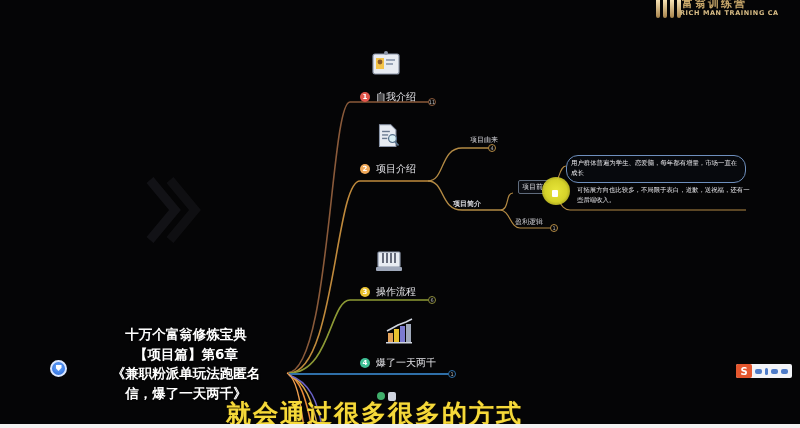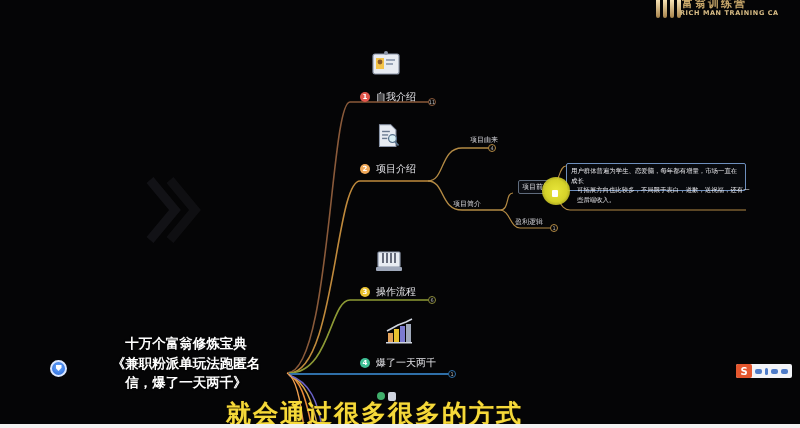--- a/index.html
+++ b/index.html
@@ -21,30 +21,30 @@
   .chevron { left:145px; top:175px; width:60px; height:70px; opacity:0.9; }
 
   svg.lines { position:absolute; left:0; top:0; }
 
   
   .node { display:flex; align-items:center; gap:6px; font-size:10px; color:#e4e4e8; white-space:nowrap; }
   .num { width:10px; height:10px; border-radius:50%; font-size:7px; color:#fff; display:flex; align-items:center; justify-content:center; font-weight:bold; }
   .badge { width:8px; height:8px; border-radius:50%; border:1.3px solid; background:#050506; font-size:5px; display:flex; align-items:center; justify-content:center; color:#bbb; box-sizing:border-box; }
   .sub { font-size:7px; color:#d9d9de; white-space:nowrap; }
   .boxed { border:1px solid #5f6b7c; border-radius:2px; padding:1px 3px; font-size:7px; background:#0b0d12; }
-  .note-box { left:566px; top:163px; width:180px; border:1.3px solid #6e8fbd; border-radius:2px; padding:3px 4px; font-size:6.4px; line-height:1.55; color:#e6e6ea; box-sizing:border-box; background:#07090d; }
+  .note-box { left:566px; top:155px; width:180px; border:1.3px solid #6e8fbd; border-radius:12px; padding:3px 4px; font-size:6.4px; line-height:1.55; color:#e6e6ea; box-sizing:border-box; background:#07090d; }
   .note-plain { left:570px; top:186px; width:176px; font-size:6.4px; line-height:1.55; color:#e6e6ea;margin-left:7px; }
   .cursor-hl { left:542px; top:177px; width:28px; height:28px; border-radius:50%; background:radial-gradient(circle,#e8e63a 0%,#d5d229 55%,rgba(210,205,40,0.85) 70%); }
   .cursor-dot { left:552px; top:190px; width:6px; height:7px; background:#fff; border-radius:1px; }
 
   
   .icon-box { width:30px; height:26px; }
 
   
-  .title-caption { left:84px; top:334px; width:204px; text-align:center; color:#fff; font-weight:bold; font-size:13.5px; line-height:19.5px; text-shadow:0 0 2px #000; }
+  .title-caption { left:84px; top:325px; width:204px; text-align:center; color:#fff; font-weight:bold; font-size:13.5px; line-height:19.5px; text-shadow:0 0 2px #000; }
   .shield { left:50px; top:360px; width:17px; height:17px; border-radius:50%; background:radial-gradient(circle at 50% 40%,#6aa9ff,#2866d7); border:2px solid #dce8ff; box-sizing:border-box; }
   .shield::after { content:""; position:absolute; left:3.5px; top:3px; width:6px; height:6px; background:#fff; clip-path:polygon(0 0,100% 0,100% 45%,50% 100%,0 45%); }
 
   .subtitle { left:226px; top:397px; font-size:25px; font-weight:bold; color:#f5d93a; letter-spacing:2px; white-space:nowrap; text-shadow:0 0 1px #6a5300; font-family:"DejaVu Sans", sans-serif; }
   .bottom-bar { left:0; top:424px; width:800px; height:4px; background:#f2f2f2; }
 
   
   .ime { left:736px; top:364px; height:14px; display:flex; align-items:center; gap:3px; background:#f3f4f8; padding:0 4px 0 0; border-radius:2px; }
   .ime-s { width:16px; height:14px; background:#e4572e; color:#fff; font-size:10px; font-weight:bold; display:flex; align-items:center; justify-content:center; border-radius:2px; }
   .ime-i { width:7px; height:5px; background:#4f7cc9; border-radius:2px; }
@@ -112,21 +112,21 @@
   <line x1="22" y1="21.5" x2="26" y2="26" stroke="#56708a" stroke-width="2"></line>
 </svg>
 <div class="abs node" style="left:360px;top:162px;">
   <span class="num" style="background:#f0a95a">2</span>
   <span>项目介绍</span>
 </div>
 
 <div class="abs sub" style="left:452px;top:135px;margin-left:18px;">项目由来</div>
 <div class="abs badge" style="left:488px;top:144px;border-color:#b38a44;">4</div>
 
-<div class="abs sub" style="left:453px;top:199px;">项目简介</div>
+<div class="abs sub" style="left:453px;top:199px;font-weight:bold;">项目简介</div>
 
 <div class="abs sub boxed" style="left:510px;top:180px;margin-left:8px;">项目前景</div>
 <div class="abs sub" style="left:515px;top:217px;">盈利逻辑</div>
 <div class="abs badge" style="left:550px;top:224px;border-color:#b38a44;">1</div>
 
 <div class="abs note-box">用户群体普遍为学生、恋爱脑，每年都有增量，市场一直在成长</div>
 <div class="abs note-plain">可拓展方向也比较多，不局限于表白，道歉，送祝福，还有一些后端收入。</div>
 
 <div class="abs cursor-hl"></div>
 <div class="abs cursor-dot"></div>
@@ -158,20 +158,21 @@
   <span>爆了一天两千</span>
 </div>
 <div class="abs badge" style="left:448px;top:370px;border-color:#2f6fa8;">1</div>
 
 <div class="abs" style="left:377px;top:392px;width:8px;height:8px;border-radius:50%;background:#3fae6a;"></div>
 <div class="abs" style="left:388px;top:392px;width:8px;height:9px;border-radius:2px;background:#cfd4de;"></div>
 
 <div class="abs shield"></div>
 <div class="abs title-caption">
   <div>十万个富翁修炼宝典</div>
+  <div>【项目篇】第6章</div>
   <div>《兼职粉派单玩法跑匿名</div>
   <div>信，爆了一天两千》</div>
 </div>
 
 <div class="abs subtitle">就会通过很多很多的方式</div>
 
 <div class="abs ime">
   <div class="ime-s">S</div>
   <div class="ime-i"></div>
   <div class="ime-i" style="width:3px;height:7px;"></div>

